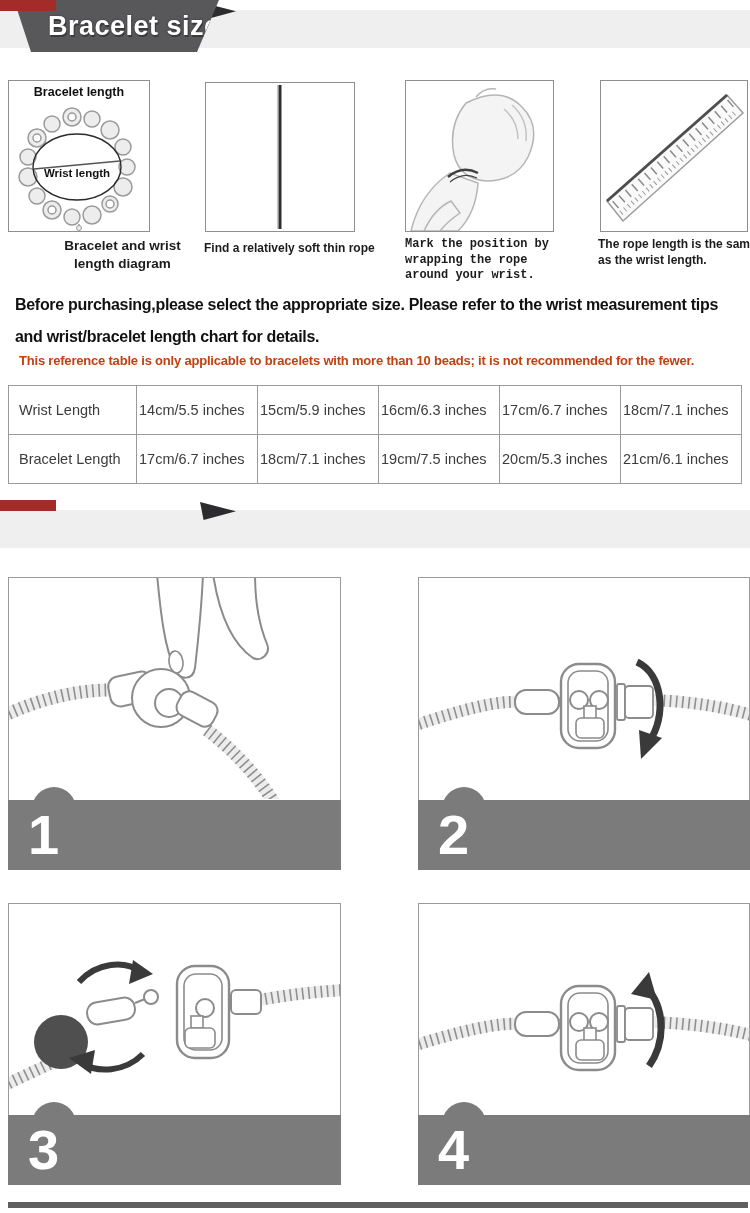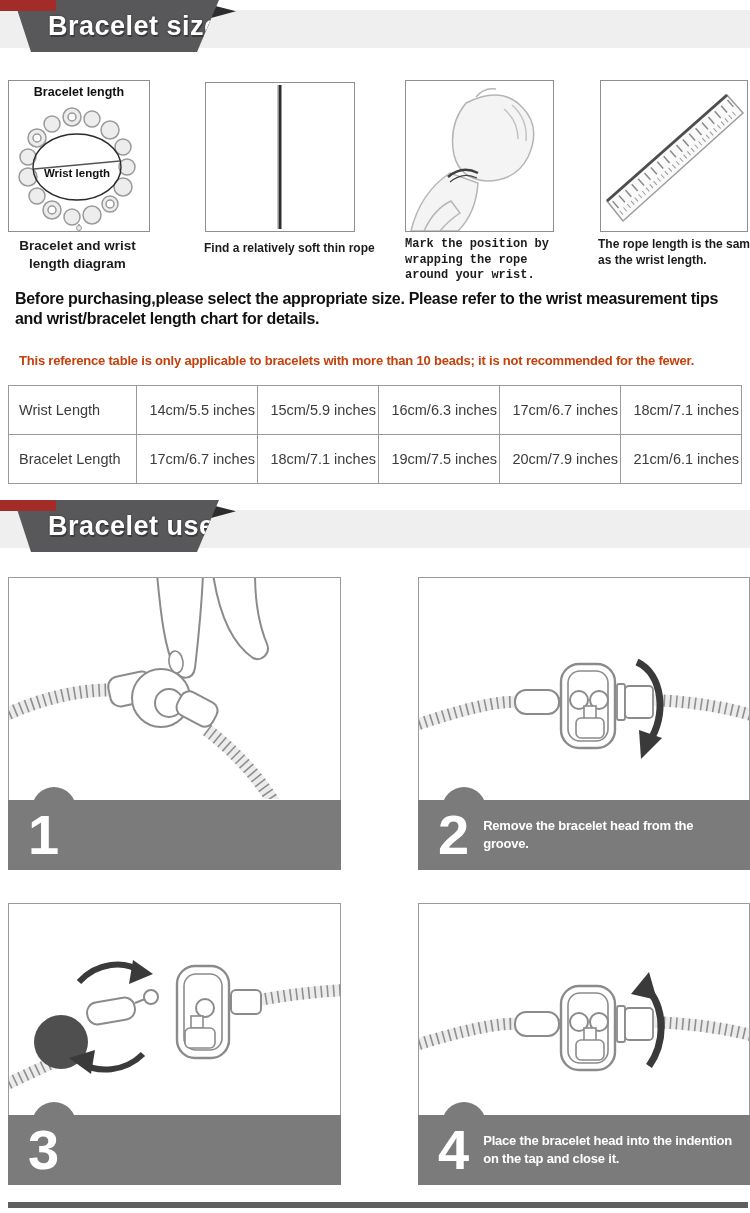--- a/index.html
+++ b/index.html
@@ -14,35 +14,35 @@
   .banner .body{position:absolute;left:0;top:0;width:232px;height:52px;background:#58585b;
                 clip-path:polygon(14px 0,219px 0,197px 52px,31px 52px);z-index:2;
                 display:flex;align-items:center;}
   .banner .redtag{position:absolute;left:0;top:0;width:56px;height:11px;background:#a32c28;z-index:3;}
   .banner .label{margin-left:48px;font-size:27px;font-weight:800;color:#fff;letter-spacing:.5px;
                  text-shadow:1px 2px 0 #3a3a3a,0 0 2px #333;z-index:4;}
 
   
   .mbox{position:absolute;background:#fff;border:1px solid #8f8f8f;}
   .mcap{position:absolute;font-weight:bold;color:#1c1c1c;line-height:1.3;}
-  .mcap.c1{left:0;top:237px;width:155px;text-align:center;font-size:13.5px;}
+  .mcap.c1{left:0;top:237px;width:155px;text-align:center;font-size:13.5px;padding-left:45px;}
   .mcap.c2{left:175px;top:241px;width:212px;font-size:12px;padding-left:29px;}
   .mcap.c3{left:405px;top:237px;width:172px;font-size:12px;font-family:Liberation Mono, monospace;}
   .mcap.c4{left:598px;top:237px;width:172px;font-size:12px;}
 
   
   .intro{position:absolute;left:15px;top:289px;width:728px;font-size:16px;font-weight:bold;
-         line-height:20px;letter-spacing:-.3px;color:#111;margin:0;}
+         line-height:32px;letter-spacing:-.3px;color:#111;margin:0;}
   .warning{position:absolute;left:15px;top:349px;width:728px;font-size:13px;font-weight:bold;
            letter-spacing:-.2px;color:#c2410c;margin:4px;}
 
   
   table.size{position:absolute;left:8px;top:385px;width:734px;border-collapse:collapse;
              font-size:14.5px;color:#3c3c3c;background:#fff;}
-  table.size td{border:1px solid #9a9a9a;height:48px;text-align:right;padding:0 2px;}
+  table.size td{border:1px solid #9a9a9a;height:48px;text-align:left;padding:0 2px;}
   table.size td.lbl{width:115px;text-align:left;padding-left:10px;}
 
   
   .steppanel{position:absolute;background:#fff;border:1px solid #9b9b9b;}
   .s1{left:8px;top:577px;width:331px;height:291px;}
   .s2{left:418px;top:577px;width:330px;height:291px;}
   .s3{left:8px;top:903px;width:331px;height:280px;}
   .s4{left:418px;top:903px;width:330px;height:280px;}
   .stepart{position:absolute;left:0;top:0;right:0;bottom:70px;}
   .stepart svg{width:100%;height:100%;display:block;}
@@ -149,32 +149,29 @@
       <td>15cm/5.9 inches</td>
       <td>16cm/6.3 inches</td>
       <td>17cm/6.7 inches</td>
       <td>18cm/7.1 inches</td>
     </tr>
     <tr>
       <td class="lbl">Bracelet Length</td>
       <td>17cm/6.7 inches</td>
       <td>18cm/7.1 inches</td>
       <td>19cm/7.5 inches</td>
-      <td>20cm/7.9 inches</td>
+      <td>20cm/5.3 inches</td>
       <td>21cm/6.1 inches</td>
     </tr>
   </tbody>
     </table>
 
   <div class="banner" style="top:500px;">
     <div class="band"></div>
     <div class="fold"></div>
-    <div class="body">
-      <span class="label">Bracelet use</span>
-    </div>
     <div class="redtag"></div>
   </div>
 
   <div class="steppanel s1">
     <div class="stepart">
       <svg viewBox="0 0 331 221" preserveAspectRatio="xMidYMid meet">
         <path d="M-6,138 Q50,112 102,112" fill="none" stroke="#ececec" stroke-width="13"></path>
         <path d="M-6,138 Q50,112 102,112" fill="none" stroke="#8f8f8f" stroke-width="13" stroke-dasharray="1.6,4.6"></path>
         <path d="M198,152 Q238,182 266,226" fill="none" stroke="#ececec" stroke-width="13"></path>
         <path d="M198,152 Q238,182 266,226" fill="none" stroke="#8f8f8f" stroke-width="13" stroke-dasharray="1.6,4.6"></path>
@@ -210,21 +207,20 @@
         <rect x="157" y="140" width="28" height="20" rx="5" fill="#fff" stroke="#8b8b8b" stroke-width="1.6"></rect>
         <rect x="198" y="106" width="8" height="36" rx="2" fill="#fff" stroke="#8b8b8b" stroke-width="1.8"></rect>
         <rect x="206" y="108" width="28" height="32" rx="4" fill="#fff" stroke="#8b8b8b" stroke-width="1.8"></rect>
         <path d="M218,84 C244,96 248,138 230,164" fill="none" stroke="#3a3a3a" stroke-width="7"></path>
         <polygon points="220,152 243,160 222,181" fill="#3a3a3a"></polygon>
       </svg>
     </div>
     <div class="stepbar">
       <div class="stepbump"></div>
       <div class="stepnum">2</div>
-      <div class="steptext">Remove the bracelet head from the groove.</div>
     </div>
   </div>
 
   <div class="steppanel s3">
     <div class="stepart">
       <svg viewBox="0 0 331 210" preserveAspectRatio="xMidYMid meet">
         <path d="M-6,182 L70,146" fill="none" stroke="#ececec" stroke-width="12"></path>
         <path d="M-6,182 L70,146" fill="none" stroke="#8f8f8f" stroke-width="12" stroke-dasharray="1.6,4.6"></path>
         <circle cx="52" cy="138" r="27" fill="#4f4f4f"></circle>
         <rect x="78" y="96" width="48" height="22" rx="10" transform="rotate(-10 102 107)" fill="#fff" stroke="#8b8b8b" stroke-width="2"></rect>
@@ -267,19 +263,18 @@
         <rect x="157" y="136" width="28" height="20" rx="5" fill="#fff" stroke="#8b8b8b" stroke-width="1.6"></rect>
         <rect x="198" y="102" width="8" height="36" rx="2" fill="#fff" stroke="#8b8b8b" stroke-width="1.8"></rect>
         <rect x="206" y="104" width="28" height="32" rx="4" fill="#fff" stroke="#8b8b8b" stroke-width="1.8"></rect>
         <path d="M230,162 C248,136 246,100 224,80" fill="none" stroke="#3a3a3a" stroke-width="7"></path>
         <polygon points="212,90 230,68 238,96" fill="#3a3a3a"></polygon>
       </svg>
     </div>
     <div class="stepbar">
       <div class="stepbump"></div>
       <div class="stepnum">4</div>
-      <div class="steptext">Place the bracelet head into the indention on the tap and close it.</div>
     </div>
   </div>
 
   <div class="bottomline"></div>
 
 </div>
 
 </body></html>

